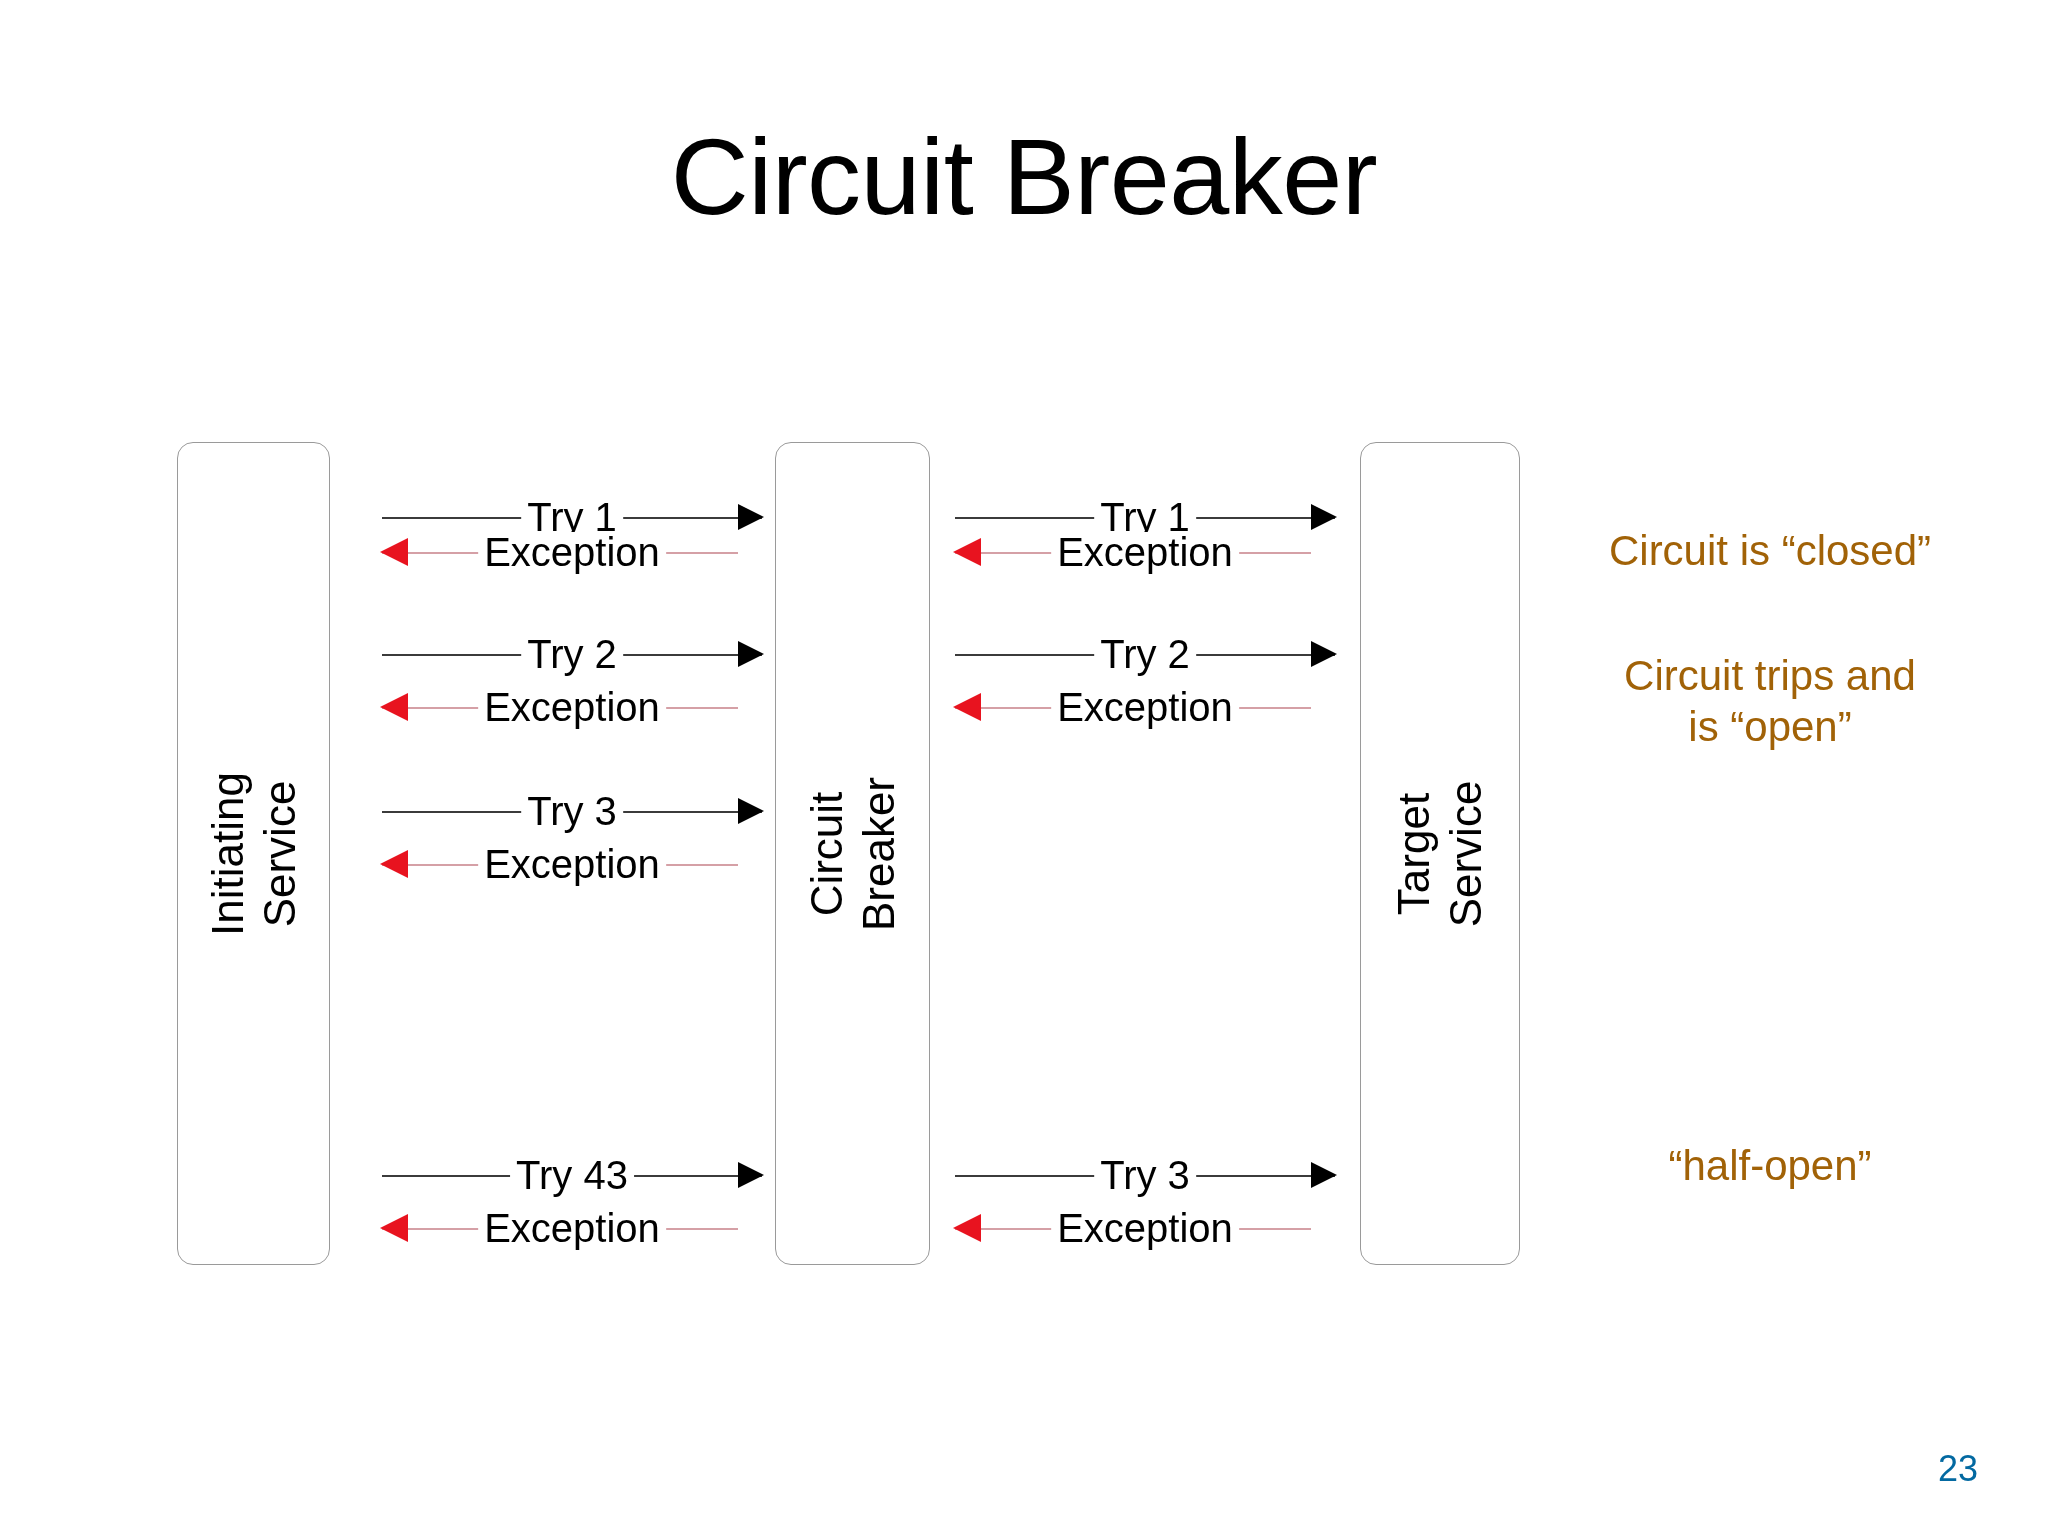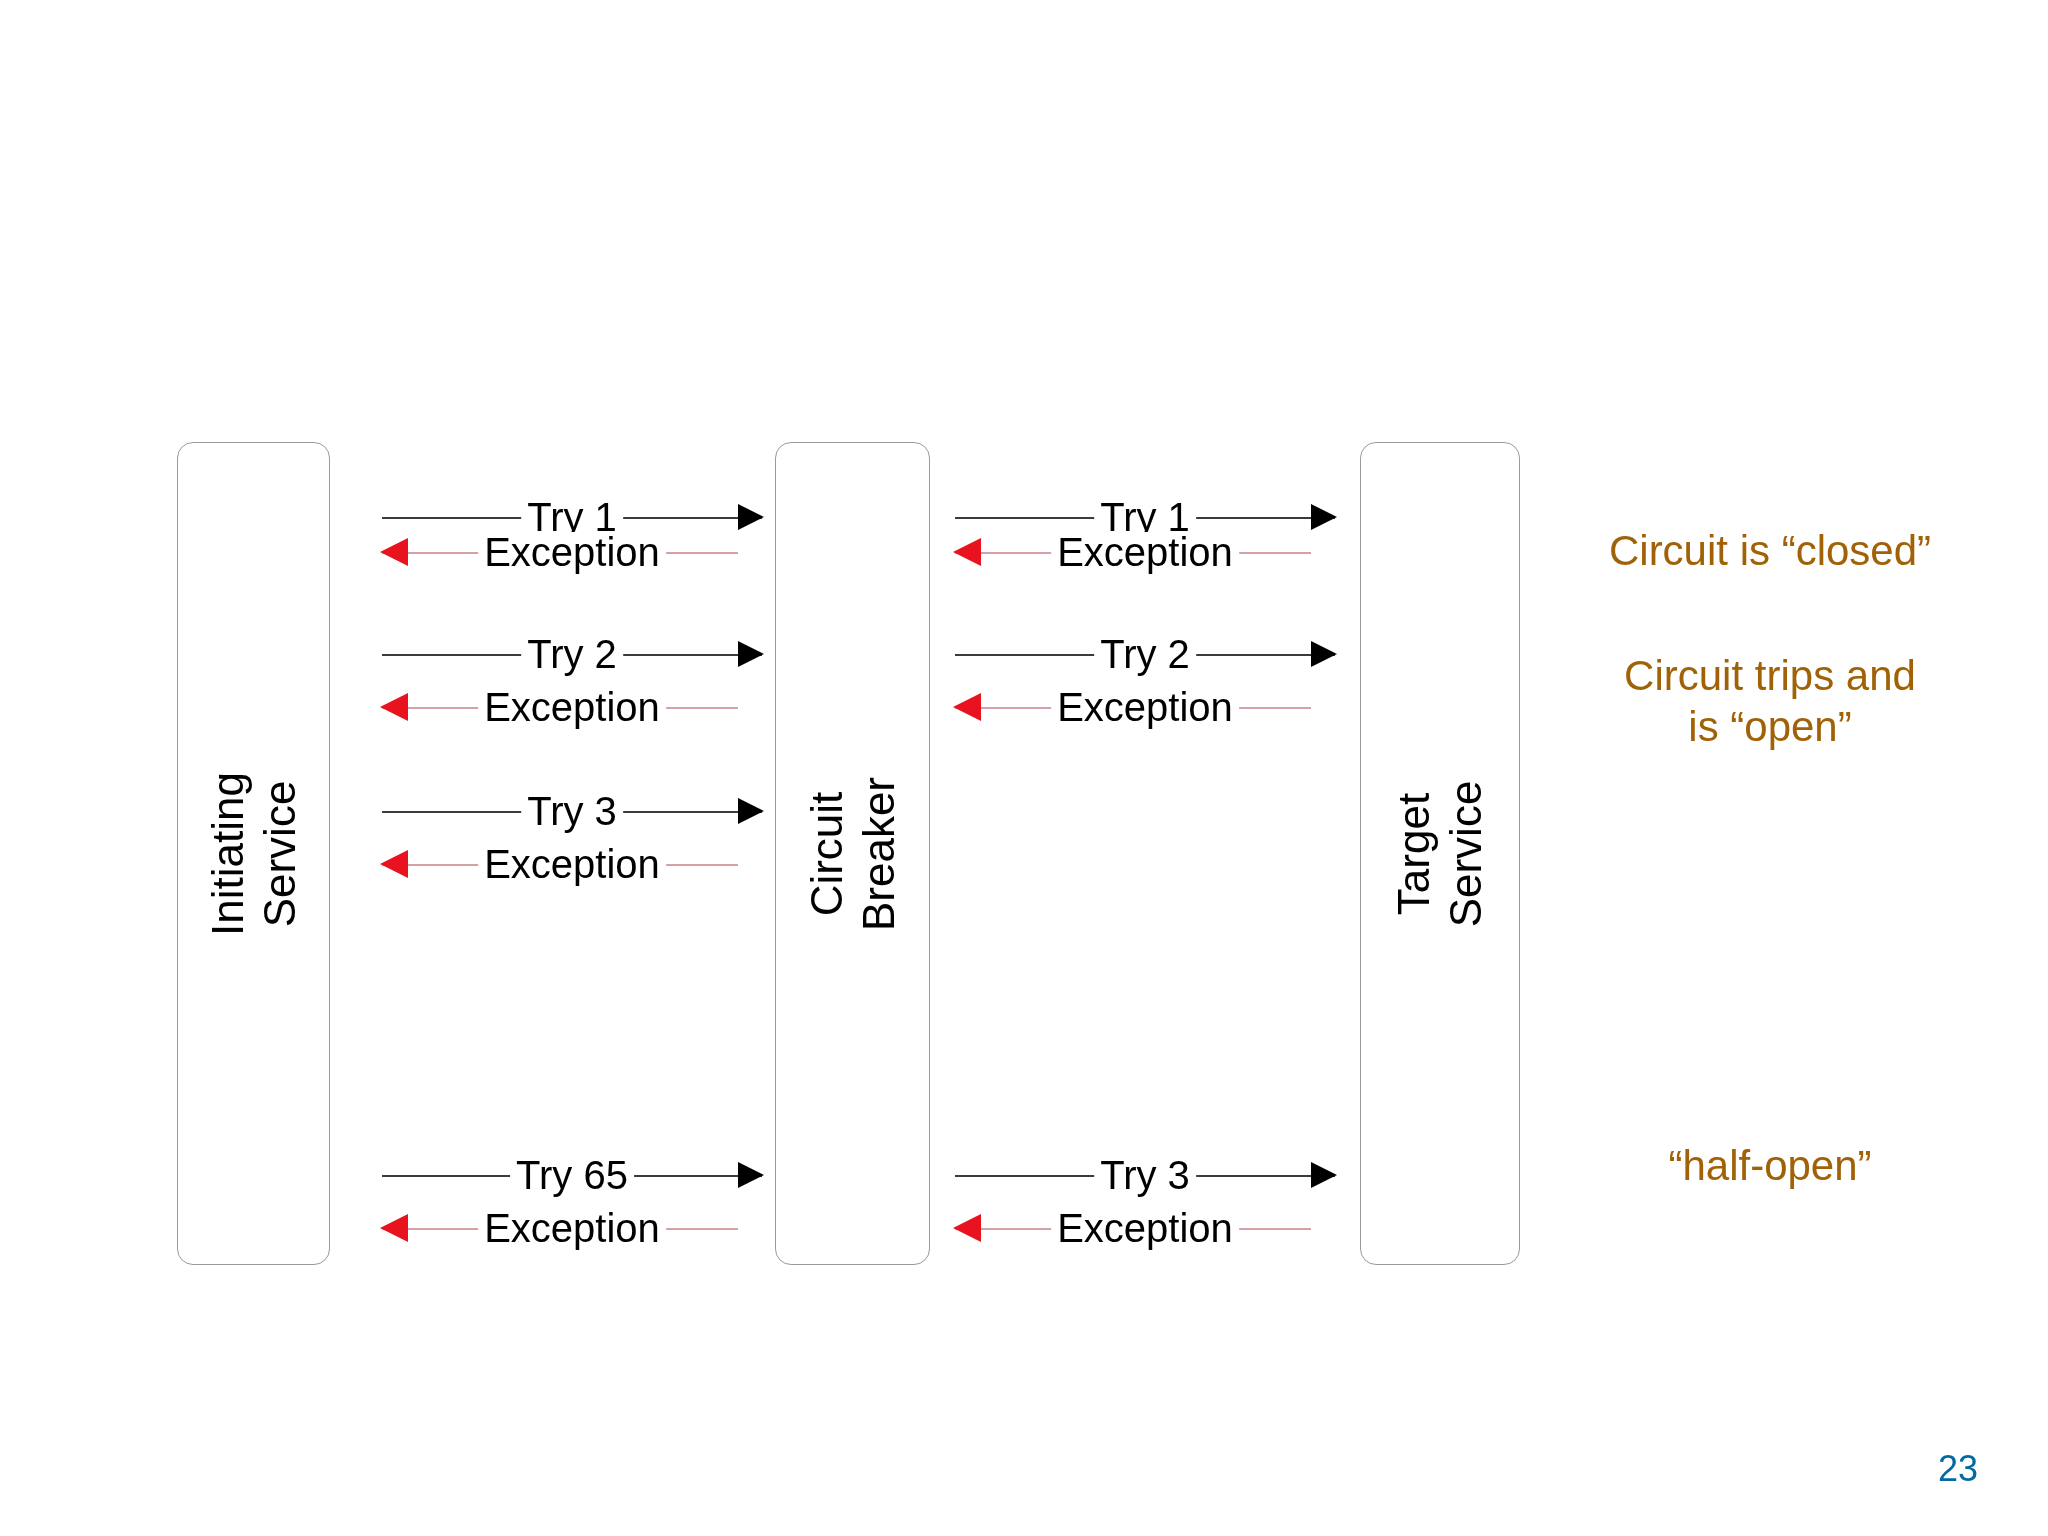--- a/index.html
+++ b/index.html
@@ -159,20 +159,21 @@
     top: 1448px;
     font-size: 36px;
     color: #0369a1;
   }
 </style>
 </head>
 <body>
 
 <div id="slide">
 
+  <div class="slide-title">Circuit Breaker</div>
 
   <div class="lifeline" id="box-initiating">
     <div class="vlabel">
       <span class="l1">Initiating</span>
       <span class="l2">Service</span>
     </div>
   </div>
 
   <div class="lifeline" id="box-breaker">
     <div class="vlabel">
@@ -217,21 +218,21 @@
   </div>
   <div class="msg chan-left to-left exception row-exc3">
     <span class="track"></span>
     <span class="head"></span>
     <span class="msg-label">Exception</span>
   </div>
 
   <div class="msg chan-left to-right row-try4">
     <span class="track"></span>
     <span class="head"></span>
-    <span class="msg-label">Try 65</span>
+    <span class="msg-label">Try 43</span>
   </div>
   <div class="msg chan-left to-left exception row-exc4">
     <span class="track"></span>
     <span class="head"></span>
     <span class="msg-label">Exception</span>
   </div>
 
   <div class="msg chan-right to-right row-try1">
     <span class="track"></span>
     <span class="head"></span>

